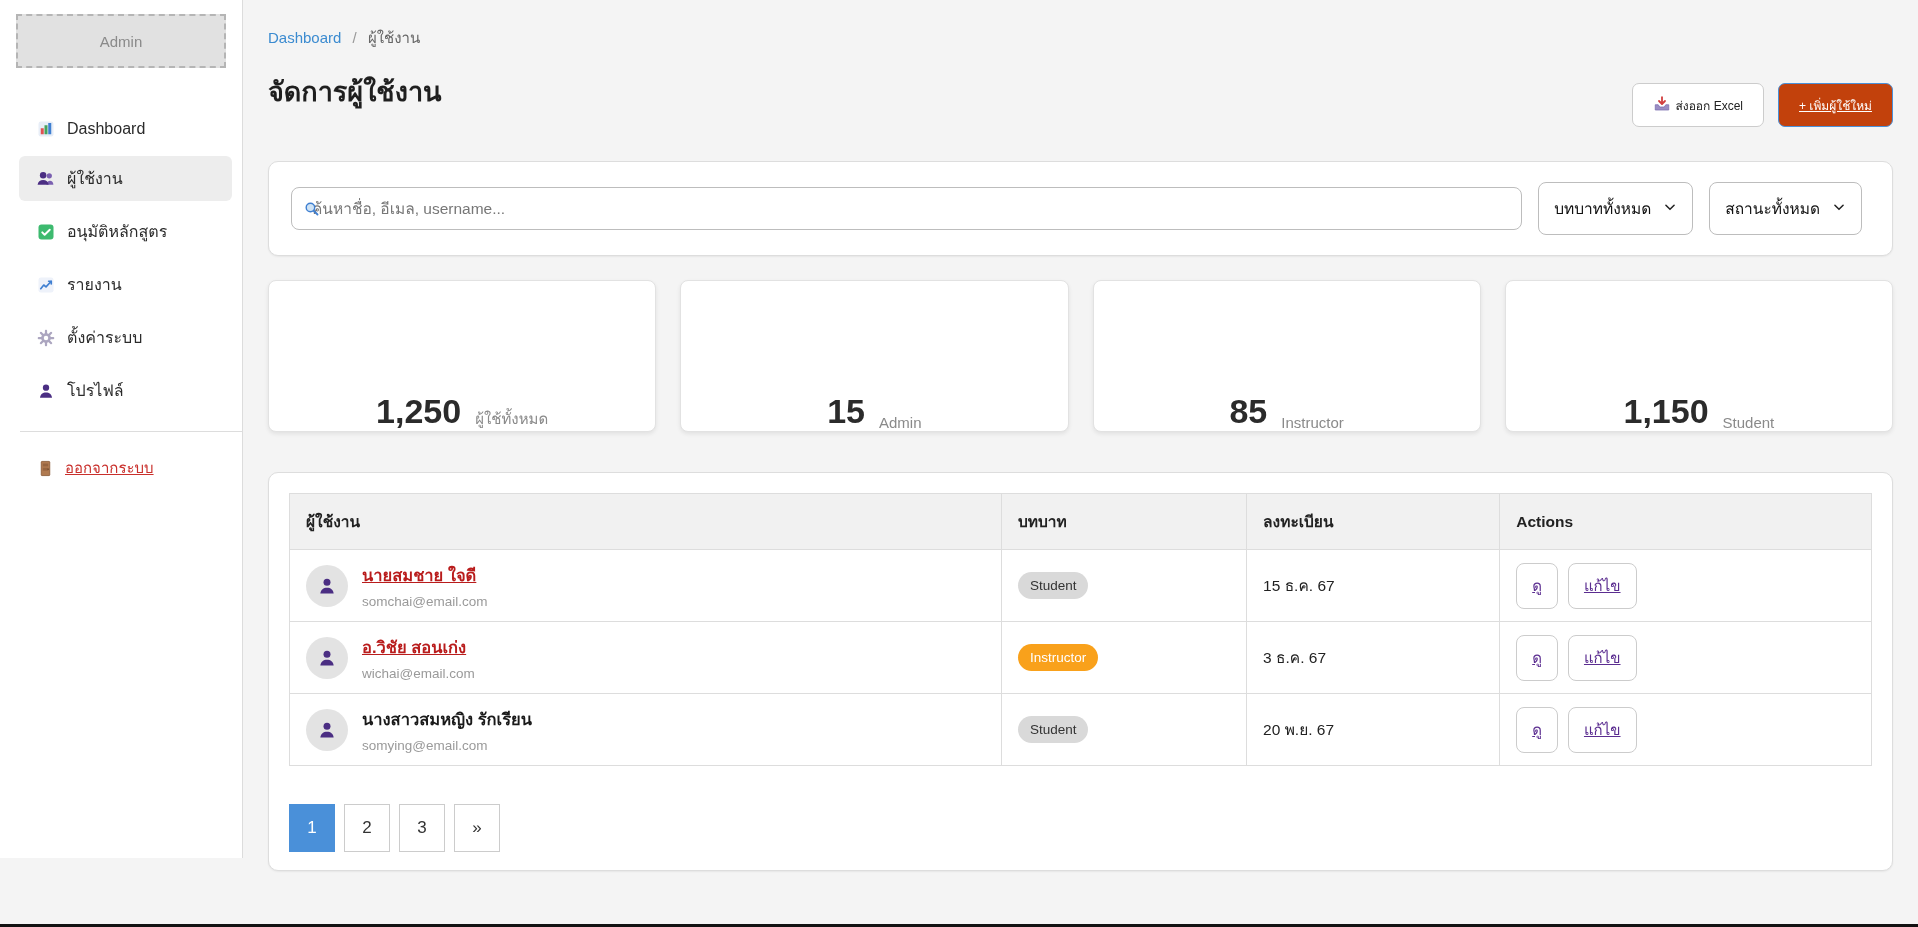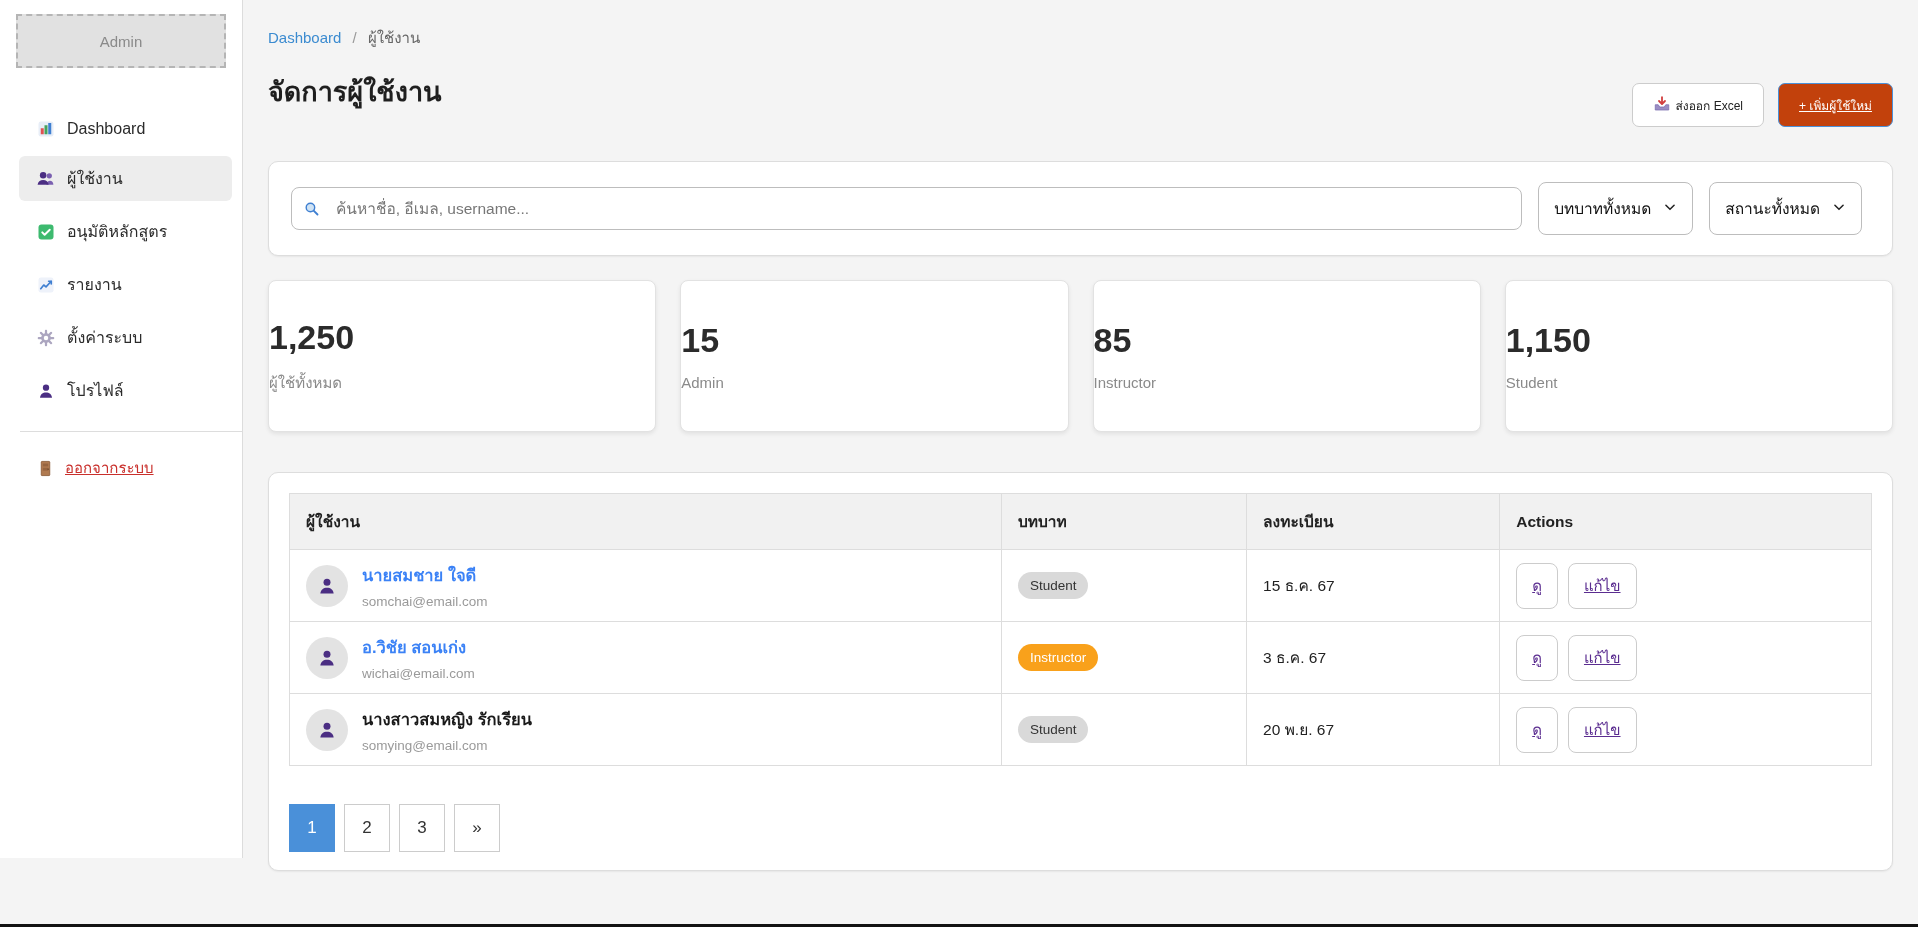--- a/index.html
+++ b/index.html
@@ -72,58 +72,58 @@
   }
   .search-panel {
     margin-top:48px; padding:20px 30px 20px 22px;
     display:flex; gap:16px; align-items:center;
   }
   .search-box { position:relative; flex:1; }
   .search-box .icon { position:absolute; left:12px; top:13px; }
   .search-input {
     width:100%; height:43px;
     border:1px solid #bdbdbd; border-radius:8px;
-    padding:0 14px 0 44px; font-size:15.5px;
+    padding:0 14px 0 20px; font-size:15.5px;
     font-family:"Liberation Sans","DejaVu Sans",sans-serif;
     color:#222; outline:none; background:#fff;
   }
   .search-input::placeholder { color:#777; }
   .custom-select {
     display:flex; align-items:center; gap:12px;
     height:53px; padding:0 15px;
     border:1px solid #bdbdbd; border-radius:8px;
     background:#fff; font-size:15.5px; color:#111;
     cursor:pointer; white-space:nowrap;
   }
 
   .stats-row { margin-top:24px; display:flex; gap:24px; }
   .stat-card {
     flex:1; height:152px;
     background:#fff; border:1px solid #e2e2e2; border-radius:8px;
     box-shadow:0 2px 4px rgba(0,0,0,0.08);
-    display:flex; flex-direction:column; align-items:flex-start; justify-content:center; gap:14px;
+    display:flex; flex-direction:row; align-items:flex-end; justify-content:center; gap:14px;
   }
   .stat-value { font-size:34px; font-weight:bold; color:#2b2b2b; }
   .stat-label { font-size:15px; color:#8a8a8a; }
 
   .table-panel { margin-top:40px; padding:20px 20px 18px 20px; }
   table { width:100%; border-collapse:collapse; }
   th, td { border:1px solid #ddd; text-align:left; }
   th { background:#f1f1f1; padding:15px 16px; font-size:15.5px; color:#222; }
   td { padding:12px 16px; vertical-align:middle; height:72px; }
   col.c-user { width:45%; } col.c-role { width:15.5%; }
   col.c-date { width:16%; } col.c-actions { width:23.5%; }
 
   .user-cell { display:flex; align-items:center; gap:14px; }
   .avatar {
     width:42px; height:42px; border-radius:50%;
     background:#e3e3e3; flex:0 0 42px;
     display:flex; align-items:center; justify-content:center;
   }
-  .user-name { font-size:16.5px; font-weight:bold; color:#3b82f6; cursor:pointer; }
+  .user-name { font-size:16.5px; font-weight:bold; color:#b91c1c; text-decoration:underline; cursor:pointer; }
   .user-name.plain { color:#1a1a1a; text-decoration:none; cursor:default; }
   .user-email { font-size:13.5px; color:#9a9a9a; margin-top:6px; }
 
   .badge { display:inline-block; padding:6px 12px; border-radius:14px; font-size:13.5px; }
   .badge-student { background:#d9d9d9; color:#333; }
   .badge-instructor { background:#f9a11b; color:#fff; }
 
   .reg-date { font-size:15.5px; color:#222;margin-top:24px; }
 
   .action-btns { display:flex; gap:10px; }

